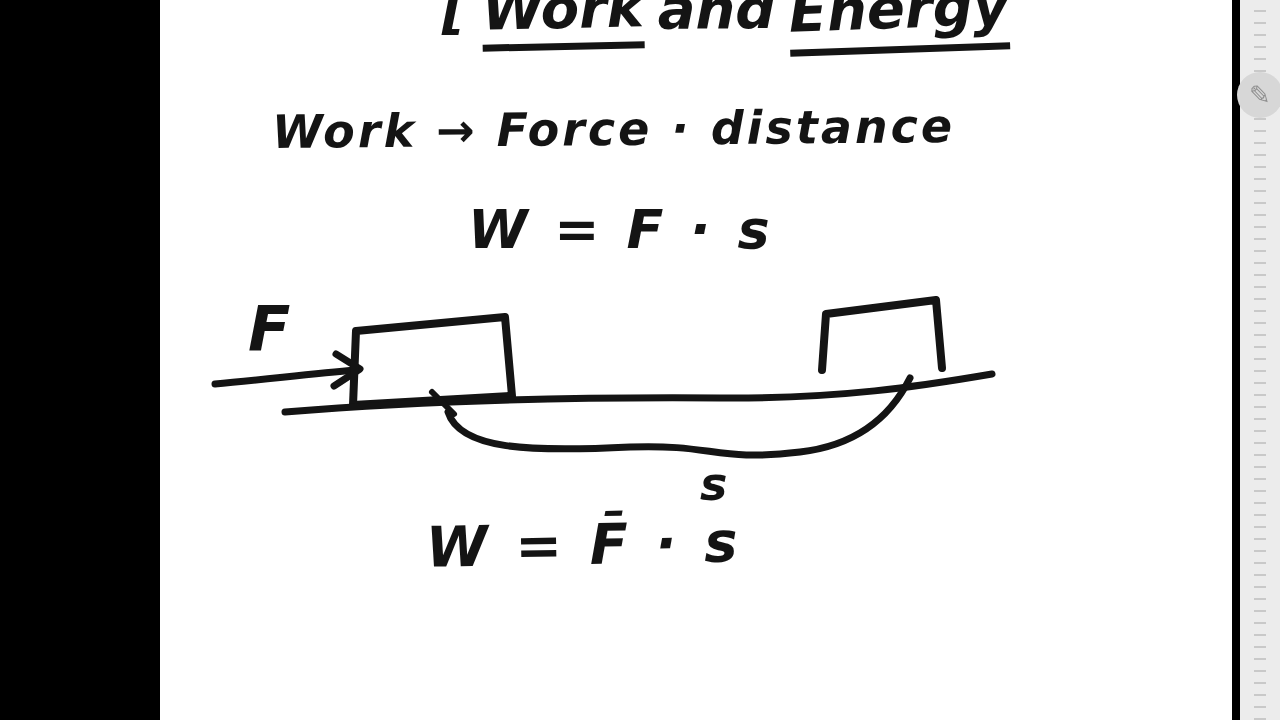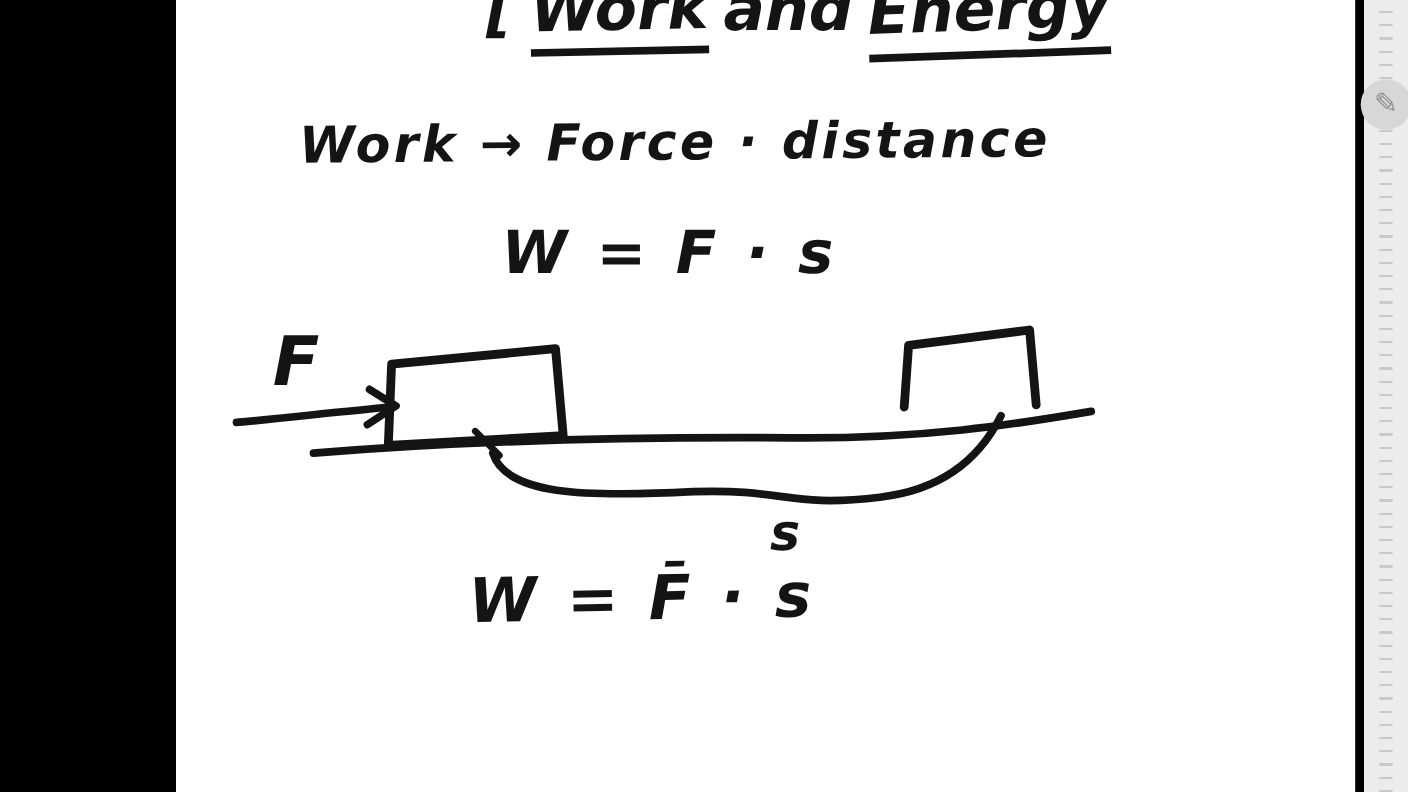--- a/index.html
+++ b/index.html
@@ -66,21 +66,21 @@
     top: 102px;
     left: 112px;
     font-size: 46px;
     letter-spacing: 3px;
     transform: rotate(-0.5deg);
   }
 
   .formula-1 {
     position: absolute;
     top: 198px;
-    left: 296px;
+    left: 308px;
     font-size: 54px;
     letter-spacing: 4px;
   }
 
   .formula-2 {
     position: absolute;
     top: 512px;
     left: 266px;
     font-size: 56px;
     letter-spacing: 4px;

